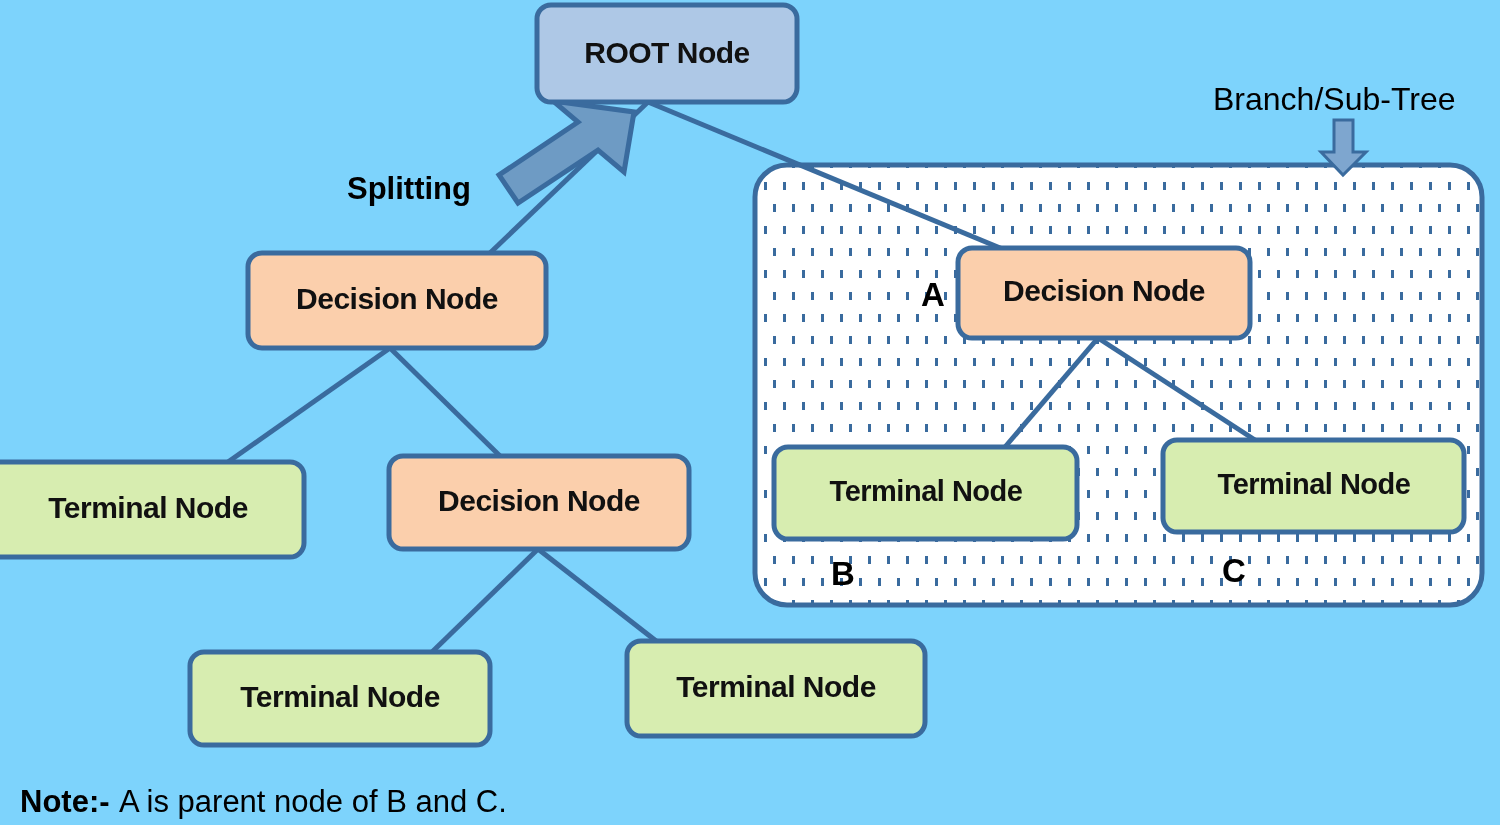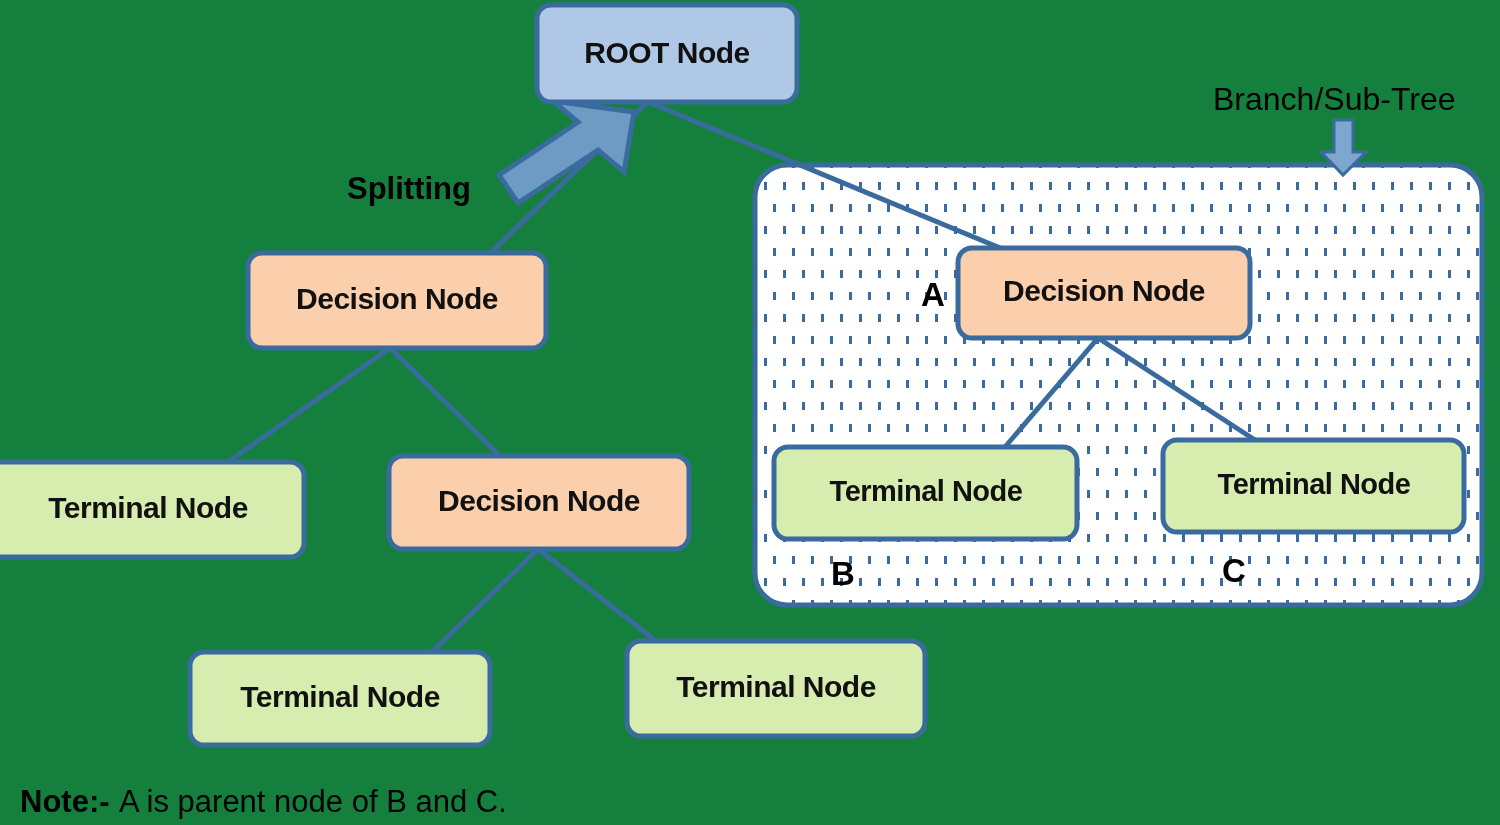--- a/index.html
+++ b/index.html
@@ -11,21 +11,21 @@
   body {
     width: 1500px;
     height: 825px;
     font-family: "Liberation Sans", sans-serif;
     overflow: hidden;
   }
   #diagram-root {
     position: relative;
     width: 1500px;
     height: 825px;
-    background: #15803d;
+    background: #7dd3fc;
   }
   svg.diagram-canvas {
     display: block;
     width: 1500px;
     height: 825px;
   }
   .node-label {
     font-family: "Liberation Sans", sans-serif;
     font-weight: bold;
     font-size: 30px;

